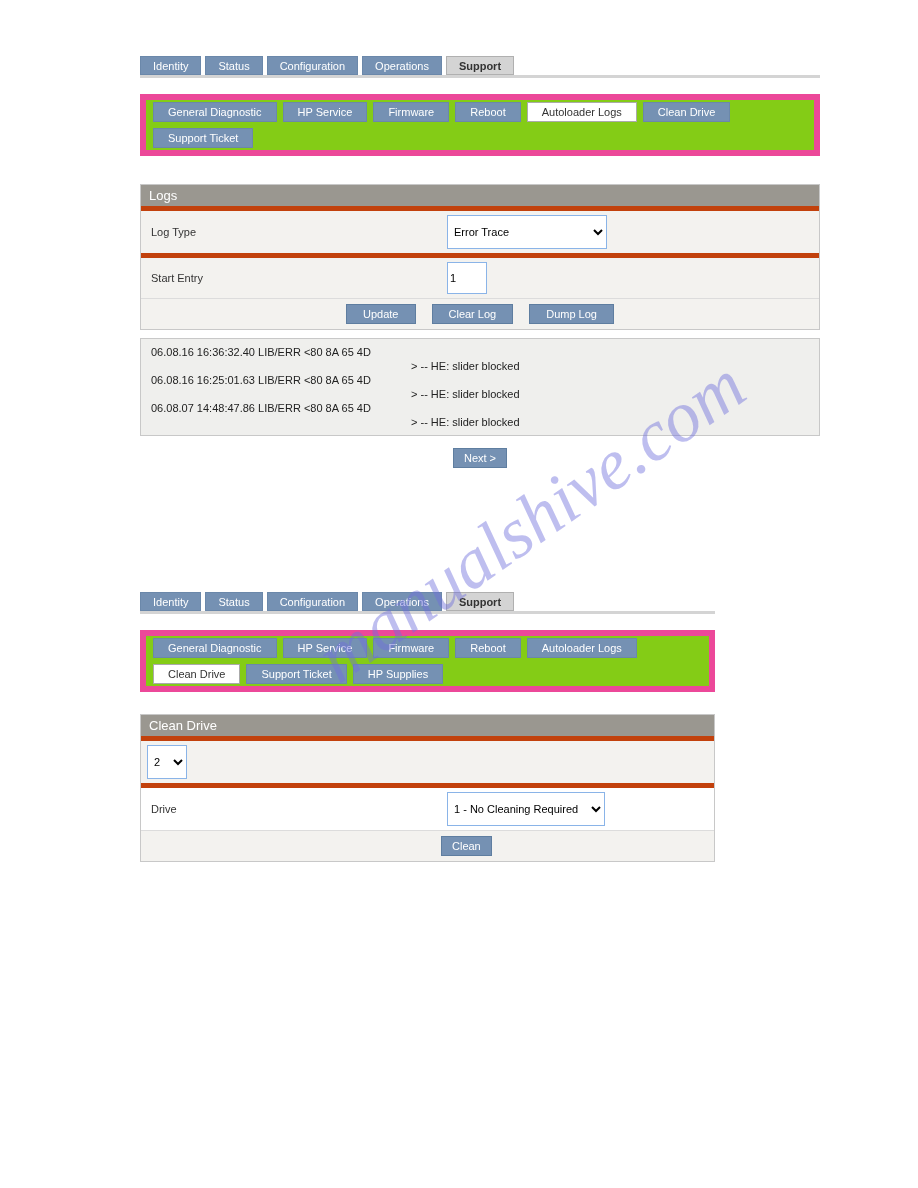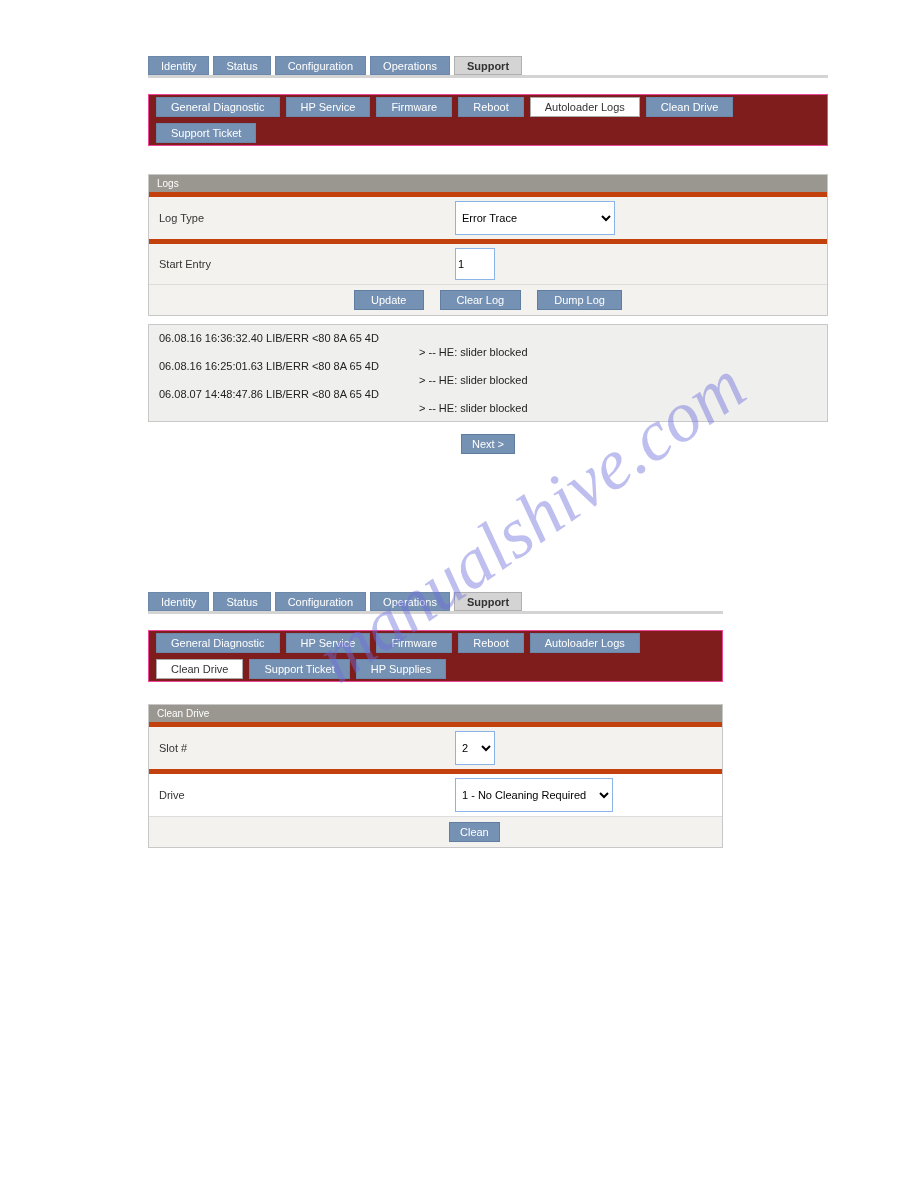--- a/index.html
+++ b/index.html
@@ -23,21 +23,21 @@
     transform: rotate(-35deg);
     font-style: italic;
     font-family: Georgia, serif;
     pointer-events: none;
     z-index: 1000;
     white-space: nowrap;
   }
 
   .panel-wrap {
     position: absolute;
-    left: 148px;
+    left: 140px;
     width: 680px;
   }
   .panel1 { top: 56px; }
   .panel2 { top: 592px; width: 575px; }
 
   .main-tabs {
     display: flex;
     gap: 4px;
     align-items: flex-end;
   }
@@ -59,23 +59,23 @@
     height: 3px;
     background: #d4d4d4;
     margin-top: 0;
   }
   .sub-space { height: 16px; }
 
   .sub-tabs {
     display: flex;
     flex-wrap: wrap;
     row-gap: 2px;
-    background: #7f1d1d;
+    background: #84cc16;
     padding: 0 4px;
-    border: 1px solid #ec4899;
+    border: 6px solid #ec4899;
   }
   .sub-tabs .stab {
     background: #7591b3;
     color: #fff;
     padding: 3px 14px;
     font-size: 11px;
     margin: 2px 3px;
     border: 1px solid #6b88aa;
     cursor: pointer;
     white-space: nowrap;
@@ -87,21 +87,21 @@
   }
 
   .section {
     margin-top: 28px;
     border: 1px solid #c8c8c8;
   }
   .section-hdr {
     background: #9a9790;
     color: #fff;
     padding: 3px 8px;
-    font-size: 10px;
+    font-size: 13px;
   }
   .row {
     display: flex;
     align-items: center;
     border-top: 5px solid #c2410c;
     justify-content: center;
   }
   .row:first-of-type { border-top: none; }
   .row.alt { background: #f3f2ef; }
   .row .lbl {
@@ -252,21 +252,20 @@
     <div class="stab">Autoloader Logs</div>
     <div class="stab active">Clean Drive</div>
     <div class="stab">Support Ticket</div>
     <div class="stab">HP Supplies</div>
   </div>
 
   <div class="section">
     <div class="section-hdr">Clean Drive</div>
 
     <div class="row alt">
-      <div class="lbl">Slot #</div>
       <div class="val">
         <select class="blue-select" style="min-width:40px;">
           <option>2</option>
         </select>
       </div>
     </div>
 
     <div class="row">
       <div class="lbl">Drive</div>
       <div class="val">

